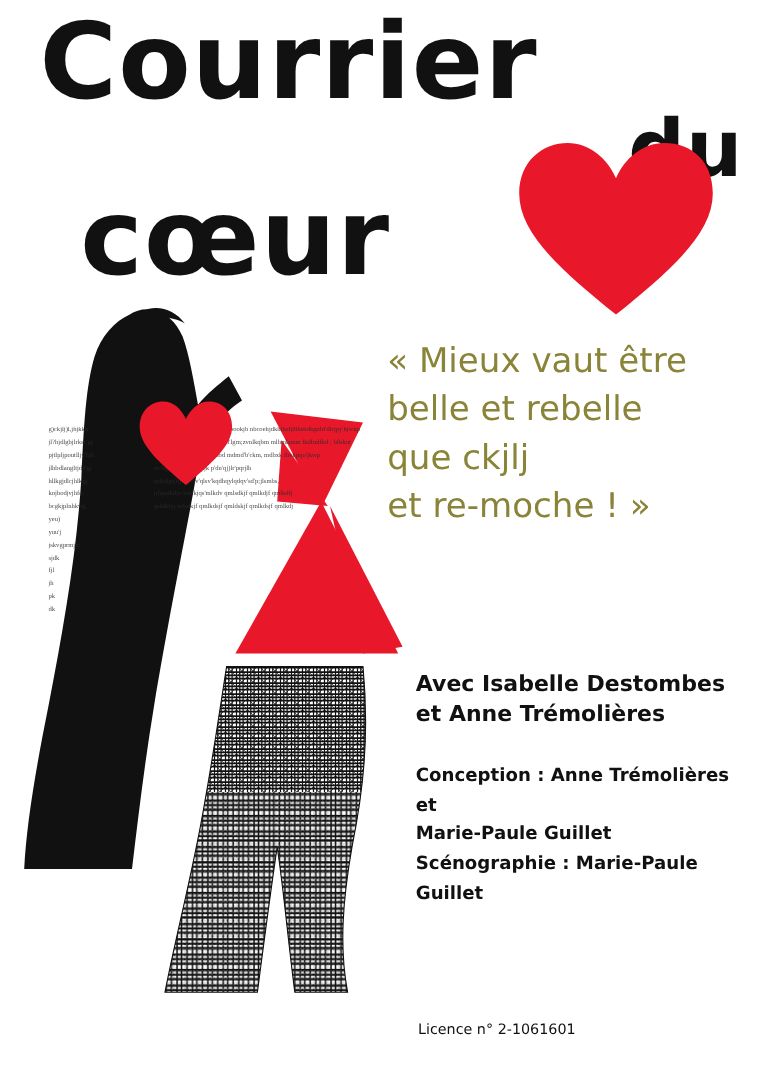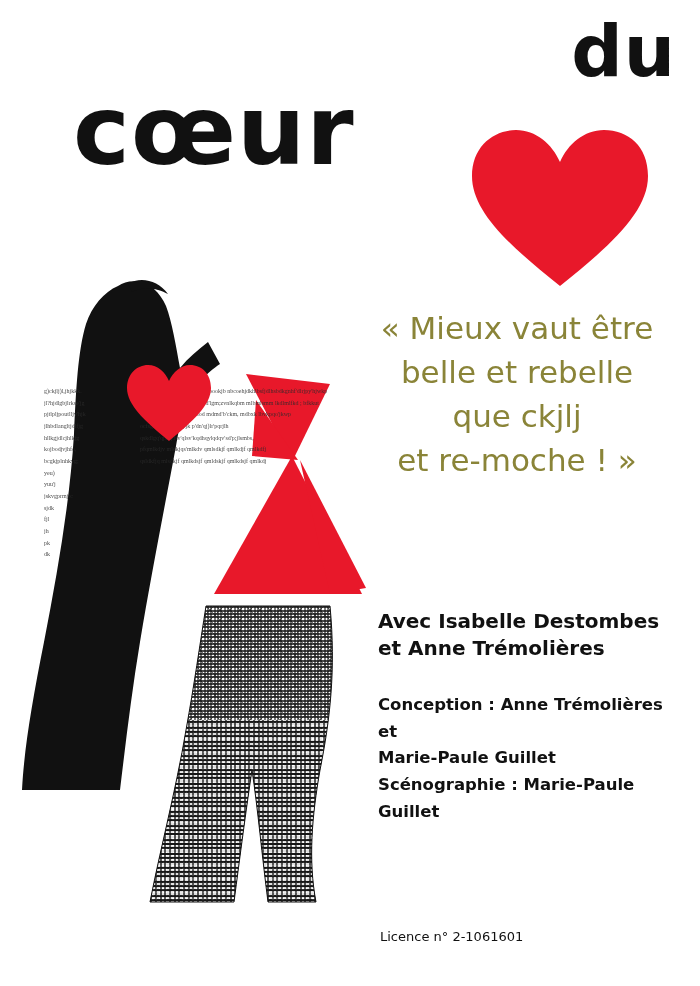--- a/index.html
+++ b/index.html
@@ -77,21 +77,21 @@
     position: absolute;
     left: 352px;
     top: 306px;
     width: 330px;
     font-family: "DejaVu Sans", sans-serif;
     font-size: 31px;
     line-height: 1.42;
     color: #8a8438;
     font-weight: normal;
   }
-  .quote span { display: block; white-space: nowrap; text-align: center; }
+  .quote span { display: block; white-space: nowrap; }
 
   
   .credits-main {
     position: absolute;
     left: 378px;
     top: 608px;
     width: 300px;
     font-family: "DejaVu Sans", sans-serif;
     font-weight: bold;
     font-size: 20px;
@@ -147,20 +147,21 @@
   .texture-text p { margin: 0 0 4px 0; }
   .texture-col-left { position: absolute; left: 0; top: 0; width: 74px; }
   .texture-col-right { position: absolute; left: 96px; top: 0; width: 234px; }
 </style>
 </head>
 <body>
 
 <div class="poster">
 
   <div class="title-block">
+    <div class="title-line title-line-1">Courrier</div>
     <div class="title-line title-line-2">du</div>
     <div class="title-line title-line-3">cœur</div>
   </div>
 
   <div class="heart heart-big">
     <svg viewBox="0 0 180 160" width="180" height="160" aria-hidden="true">
       <path d="M90 158 C 40 118, 2 84, 2 48 C 2 18, 24 2, 46 2 C 66 2, 82 16, 90 34 C 98 16, 114 2, 134 2 C 158 2, 178 18, 178 48 C 178 84, 140 118, 90 158 Z" fill="#e8182a"></path>
     </svg>
   </div>
 

